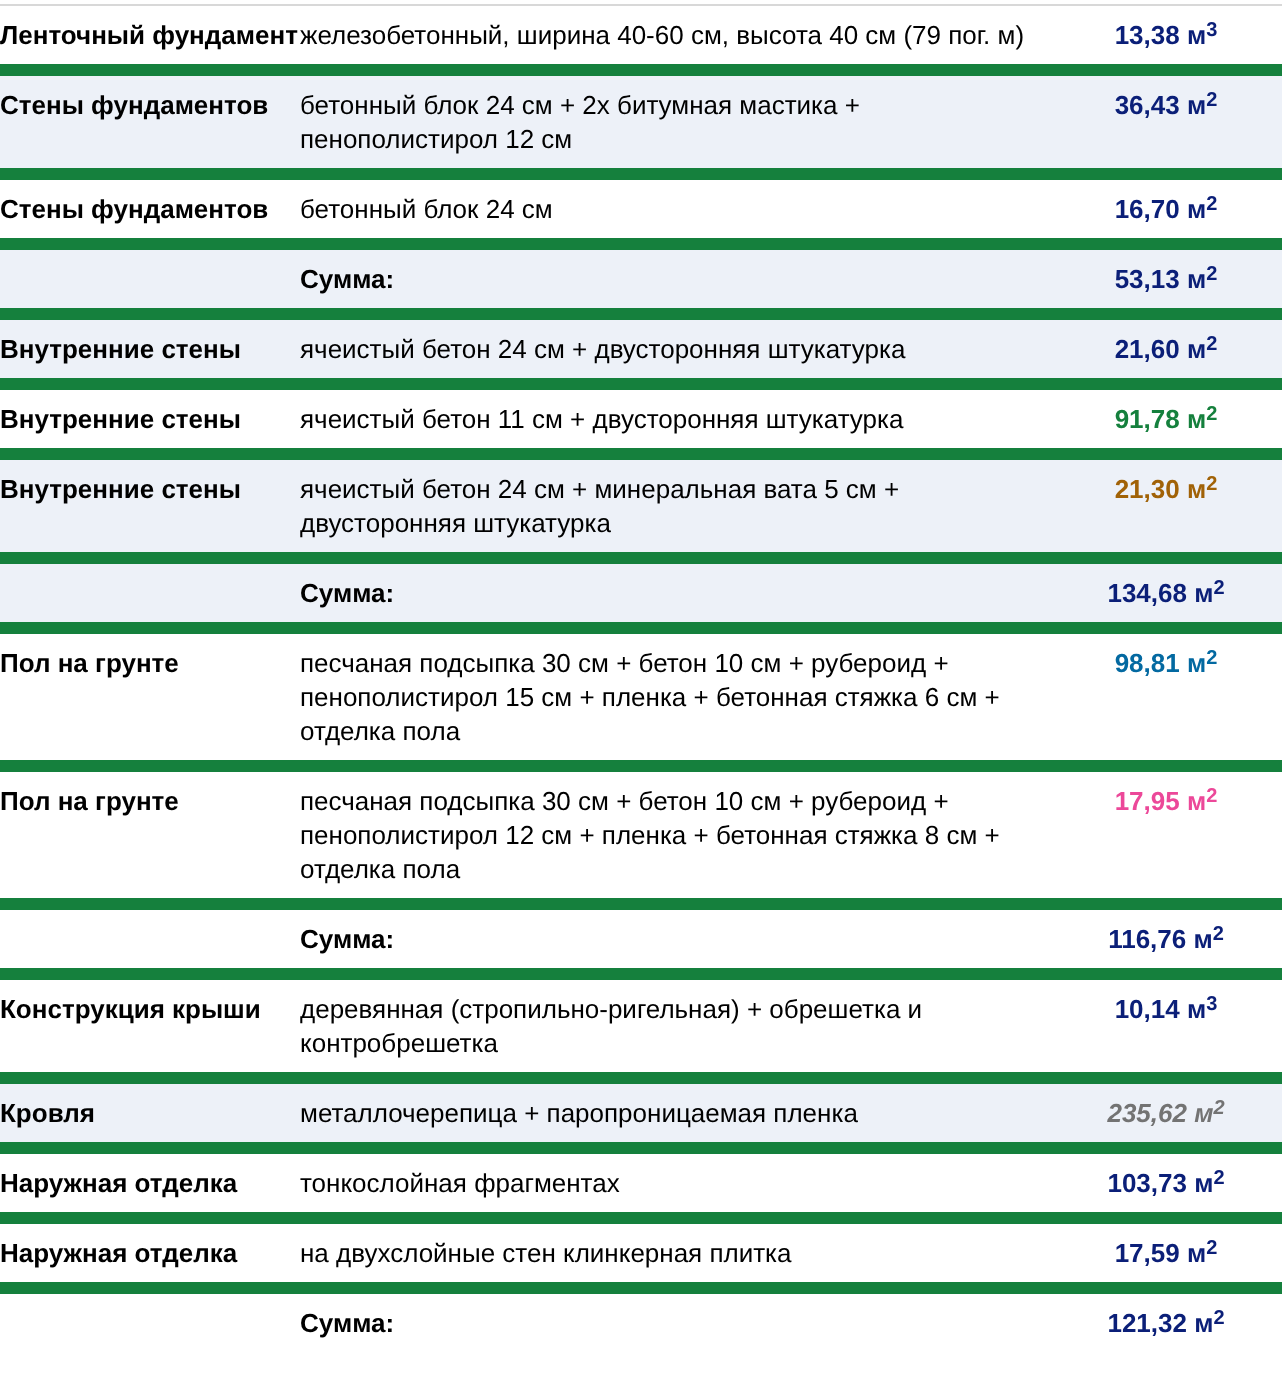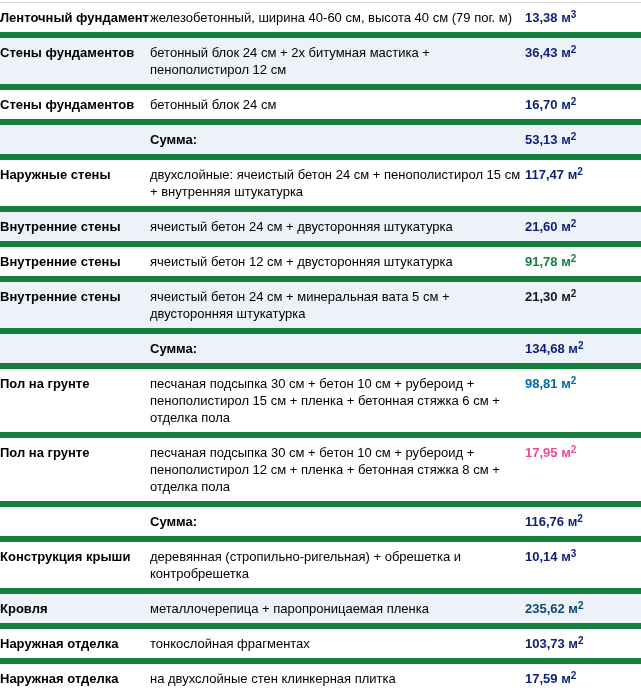--- a/index.html
+++ b/index.html
@@ -45,21 +45,21 @@
   td.c-desc {
     width: 375px;
     padding-right: 14px;
     box-sizing: border-box;
   }
   td.c-desc.sum-label {
     font-weight: bold;
   }
   td.c-value {
     width: 116px;
-    text-align: left;
+    text-align: center;
     font-weight: bold;
     white-space: nowrap;
     padding-right: 6px;
     box-sizing: border-box;
   }
   sup.u {
     font-size: 10px;
     line-height: 0;
     vertical-align: 4px;
   }
@@ -83,39 +83,34 @@
         <tr>
           <td class="c-name">Стены фундаментов</td>
           <td class="c-desc">бетонный блок 24 см</td>
           <td class="c-value" style="color: rgb(11, 31, 120); margin-top: 43px;">16,70 м<sup class="u">2</sup></td>
         </tr>
         <tr class="shaded">
           <td class="c-name"></td>
           <td class="c-desc sum-label">Сумма:</td>
           <td class="c-value" style="color: rgb(11, 31, 120);">53,13 м<sup class="u">2</sup></td>
         </tr>
-        <tr>
-          <td class="c-name">Наружные стены</td>
-          <td class="c-desc">двухслойные: ячеистый бетон 24 см + пенополистирол 15 см + внутренняя штукатурка</td>
-          <td class="c-value" style="color: rgb(11, 31, 120);">117,47 м<sup class="u">2</sup></td>
-        </tr>
         <tr class="shaded">
           <td class="c-name">Внутренние стены</td>
           <td class="c-desc">ячеистый бетон 24 см + двусторонняя штукатурка</td>
           <td class="c-value" style="color: rgb(11, 31, 120);">21,60 м<sup class="u">2</sup></td>
         </tr>
         <tr>
           <td class="c-name">Внутренние стены</td>
-          <td class="c-desc">ячеистый бетон 12 см + двусторонняя штукатурка</td>
+          <td class="c-desc">ячеистый бетон 11 см + двусторонняя штукатурка</td>
           <td class="c-value" style="color: #15803d;">91,78 м<sup class="u">2</sup></td>
         </tr>
         <tr class="shaded">
           <td class="c-name">Внутренние стены</td>
           <td class="c-desc">ячеистый бетон 24 см + минеральная вата 5 см + двусторонняя штукатурка</td>
-          <td class="c-value" style="color: #0f172a;">21,30 м<sup class="u">2</sup></td>
+          <td class="c-value" style="color: #a16207;">21,30 м<sup class="u">2</sup></td>
         </tr>
         <tr class="shaded">
           <td class="c-name"></td>
           <td class="c-desc sum-label">Сумма:</td>
           <td class="c-value" style="color: rgb(11, 31, 120);">134,68 м<sup class="u">2</sup></td>
         </tr>
         <tr>
           <td class="c-name">Пол на грунте</td>
           <td class="c-desc">песчаная подсыпка 30 см + бетон 10 см + рубероид + пенополистирол 15 см + пленка + бетонная стяжка 6 см + отделка пола</td>
           <td class="c-value" style="color: #0369a1;">98,81 м<sup class="u">2</sup></td>
@@ -131,21 +126,21 @@
           <td class="c-value" style="color: rgb(11, 31, 120);">116,76 м<sup class="u">2</sup></td>
         </tr>
         <tr>
           <td class="c-name">Конструкция крыши</td>
           <td class="c-desc">деревянная (стропильно-ригельная) + обрешетка и контробрешетка</td>
           <td class="c-value" style="color: rgb(11, 31, 120);">10,14 м<sup class="u">3</sup></td>
         </tr>
         <tr class="shaded">
           <td class="c-name">Кровля</td>
           <td class="c-desc">металлочерепица + паропроницаемая пленка</td>
-          <td class="c-value" style="color: #0c4a6e;">235,62 м<sup class="u">2</sup></td>
+          <td class="c-value" style="color: #737373; font-style: italic;">235,62 м<sup class="u">2</sup></td>
         </tr>
         <tr>
           <td class="c-name">Наружная отделка</td>
           <td class="c-desc">тонкослойная фрагментах</td>
           <td class="c-value" style="color: rgb(11, 31, 120);">103,73 м<sup class="u">2</sup></td>
         </tr>
         <tr>
           <td class="c-name">Наружная отделка</td>
           <td class="c-desc">на двухслойные стен клинкерная плитка</td>
           <td class="c-value" style="color: rgb(11, 31, 120);">17,59 м<sup class="u">2</sup></td>

